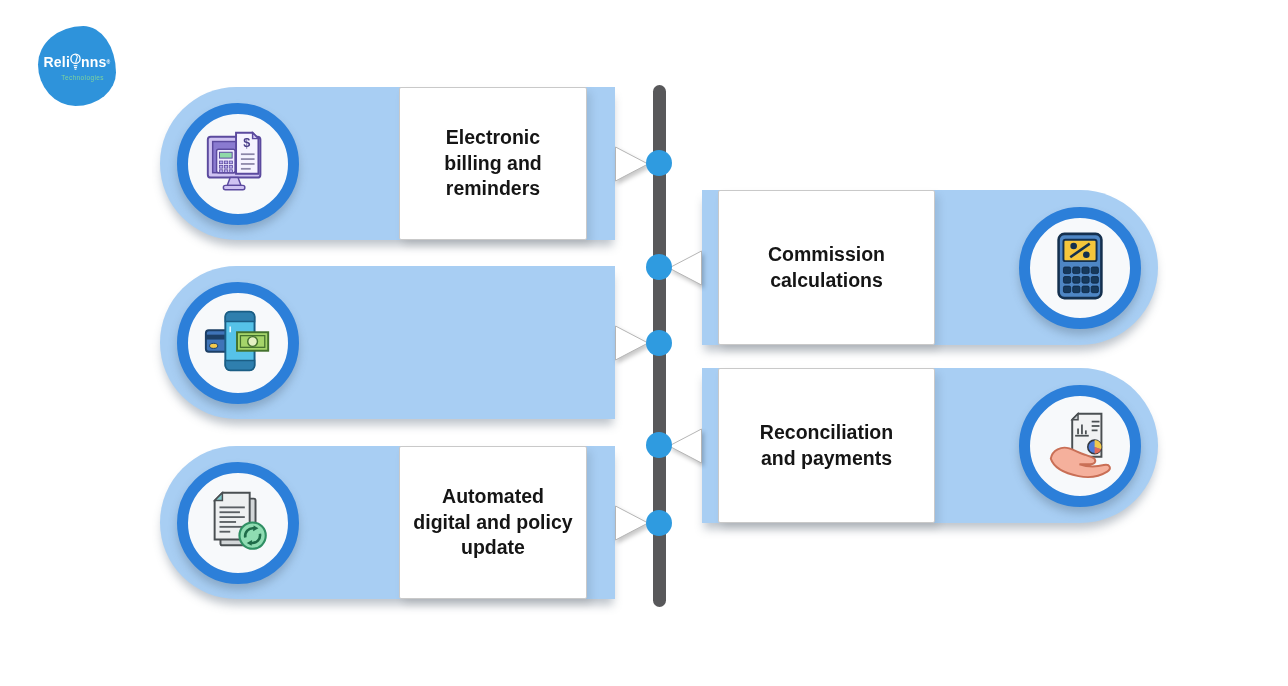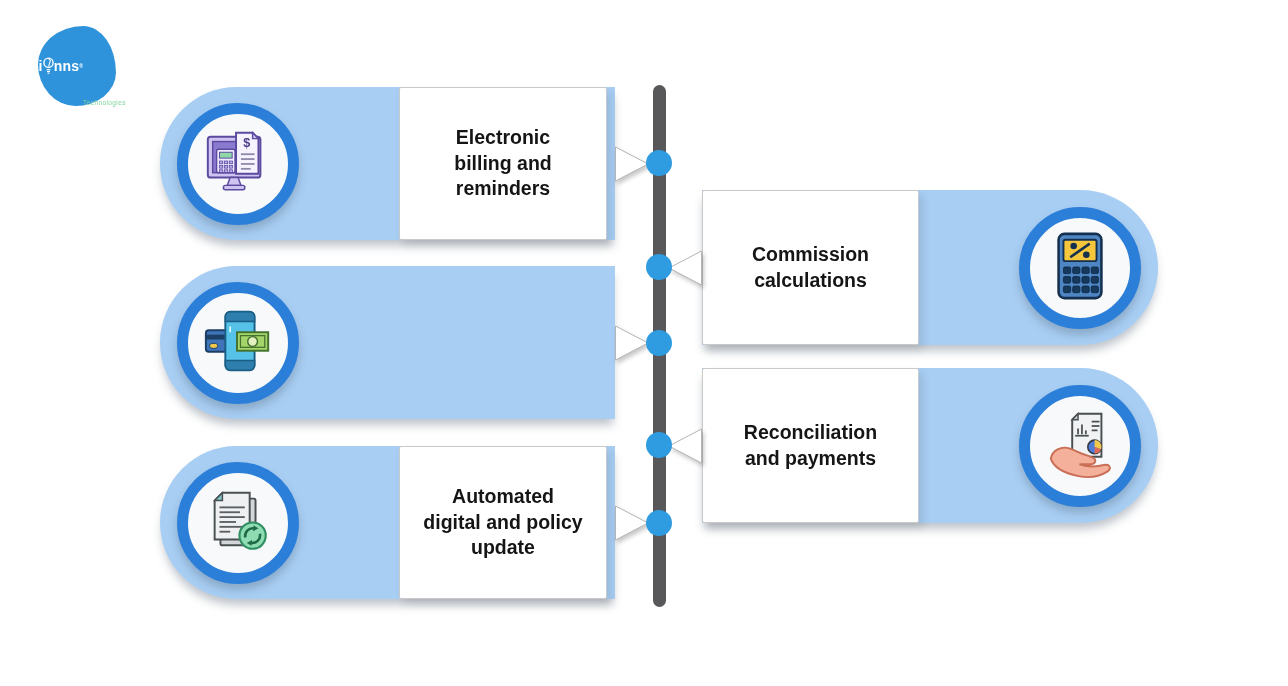--- a/index.html
+++ b/index.html
@@ -10,46 +10,46 @@
   }
   *{margin:0;padding:0;box-sizing:border-box;}
   html,body{width:1288px;height:686px;}
   body{font-family:"Liberation Sans",sans-serif;background:var(--background);}
   .page{position:relative;width:1288px;height:686px;background:var(--background);overflow:hidden;}
 
   
   .logo{position:absolute;left:38px;top:26px;width:78px;height:80px;}
   .blob{position:absolute;inset:0;background:var(--logo_blob);
         border-radius:58% 42% 52% 48% / 48% 58% 42% 52%;
-        display:flex;align-items:center;justify-content:center;}
+        display:flex;flex-direction:column;align-items:center;justify-content:center;}
   .brand-row{display:flex;align-items:center;color:var(--logo_text);
         font-weight:bold;font-size:14px;letter-spacing:.2px;line-height:1;}
   .brand-sub{color:var(--logo_subtitle);font-size:6.5px;letter-spacing:.4px;
         align-self:flex-end;margin:1px 12px 0 0;}
   .reg{font-size:5px;vertical-align:super;color:var(--logo_text);}
 
   
   .tl-line{position:absolute;left:653px;top:85px;width:13px;height:522px;
         background:var(--line);border-radius:7px;z-index:1;}
   .tl-dot{position:absolute;width:26px;height:26px;border-radius:50%;
         background:var(--dot);left:646px;z-index:6;}
 
   
   .card{position:absolute;width:455px;height:153px;z-index:3;}
   .card.right{width:456px;height:155px;}
   .pill{position:absolute;inset:0;background:var(--pill);
         box-shadow:0 8px 10px -2px rgba(110,125,140,.45);}
   .card.left  .pill{border-radius:76.5px 0 0 76.5px;}
   .card.right .pill{border-radius:0 77.5px 77.5px 0;}
-  .textbox{position:absolute;top:0;height:100%;width:208px;background:#fff;
+  .textbox{position:absolute;top:0;height:100%;width:188px;background:#fff;
         border:1px solid var(--card_border);border-radius:2px;
         box-shadow:4px 5px 8px rgba(0,0,0,.10);
         display:flex;align-items:center;justify-content:center;padding:0 8px;}
   .card.left  .textbox{left:239px;}
-  .card.right .textbox{left:0;width:217px;}
+  .card.right .textbox{left:16px;width:217px;}
   .label{font-weight:bold;font-size:19.5px;line-height:1.32;color:var(--text);
         text-align:center;white-space:pre-line;}
   .ring{position:absolute;top:50%;transform:translateY(-50%);
         width:122px;height:122px;border-radius:50%;background:#f7f9fb;
         border:11px solid var(--ring);box-shadow:0 6px 9px rgba(80,100,120,.35);
         display:flex;align-items:center;justify-content:center;}
   .card.left  .ring{left:17px;}
   .card.right .ring{right:17px;}
   .arrow{position:absolute;top:50%;transform:translateY(-50%);z-index:2;
         filter:drop-shadow(2px 3px 2px rgba(0,0,0,.22));}

